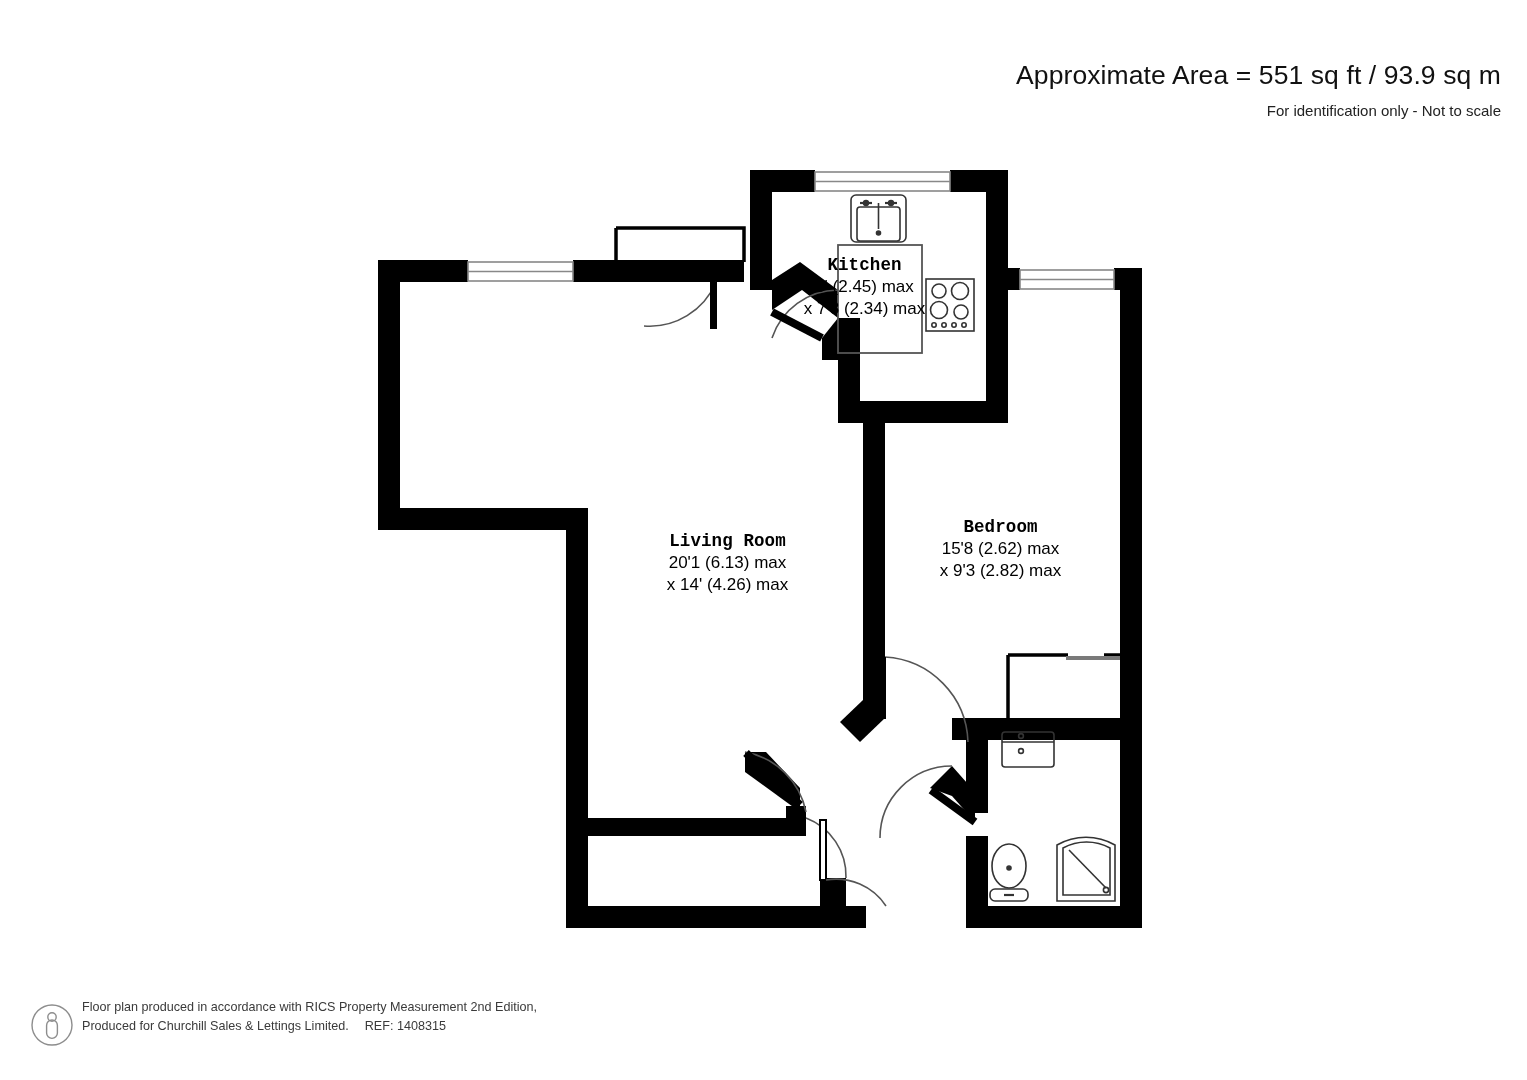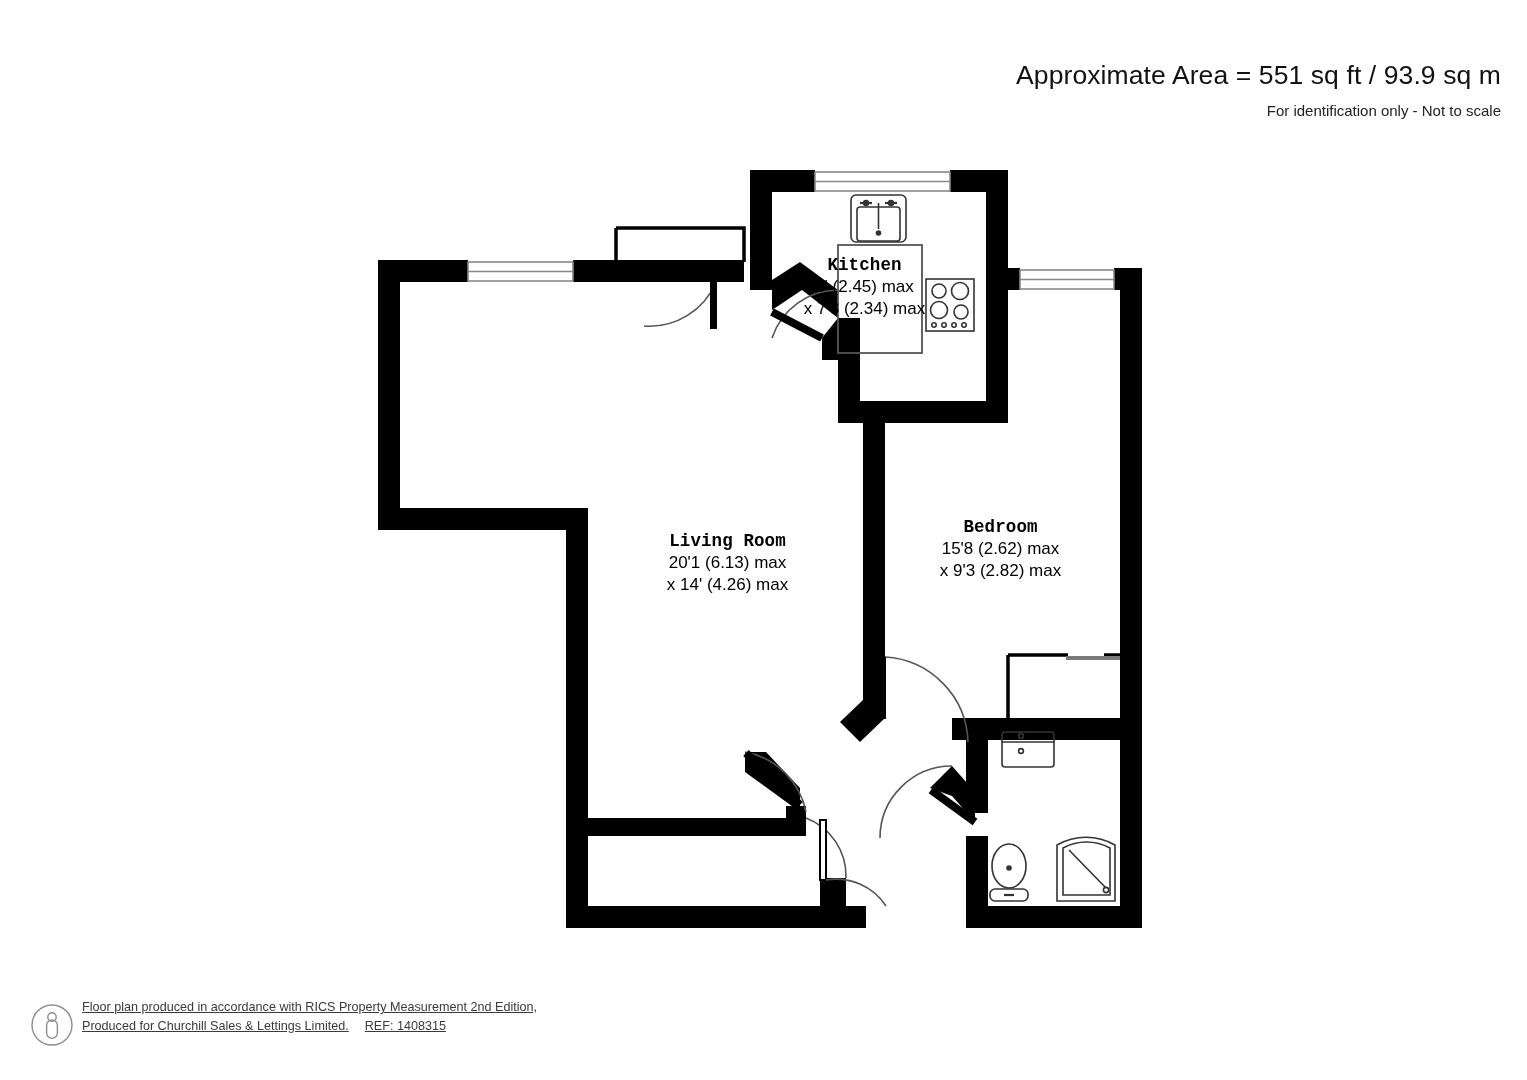--- a/index.html
+++ b/index.html
@@ -90,21 +90,21 @@
     flex: 0 0 44px;
     margin-top: 5px;
     margin-right: 8px;
   }
   #footer-text {
     font-size: 12.6px;
     line-height: 1.5;
     color: #3a3a3a;
     white-space: nowrap;
   }
-  #footer-text .fline { display: block; text-decoration: underline; }
+  #footer-text .fline { display: block; }
   .gap-md { display: inline-block; width: 16px; }
 </style>
 </head>
 <body>
 
 <div id="header">
   <div id="area-title">Approximate Area = 551 sq ft / 93.9 sq m</div>
   <div id="area-subtitle">For identification only - Not to scale</div>
 </div>
 

